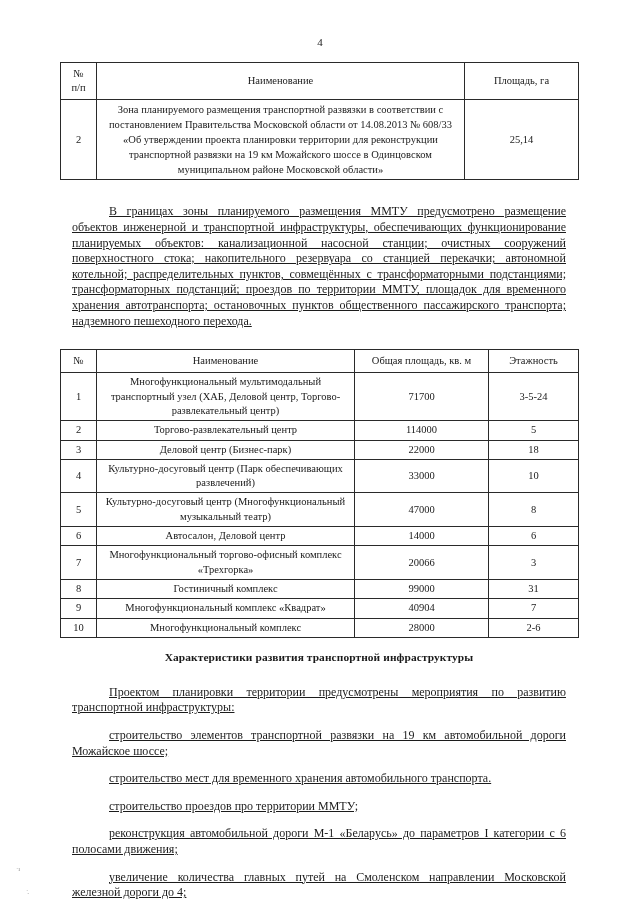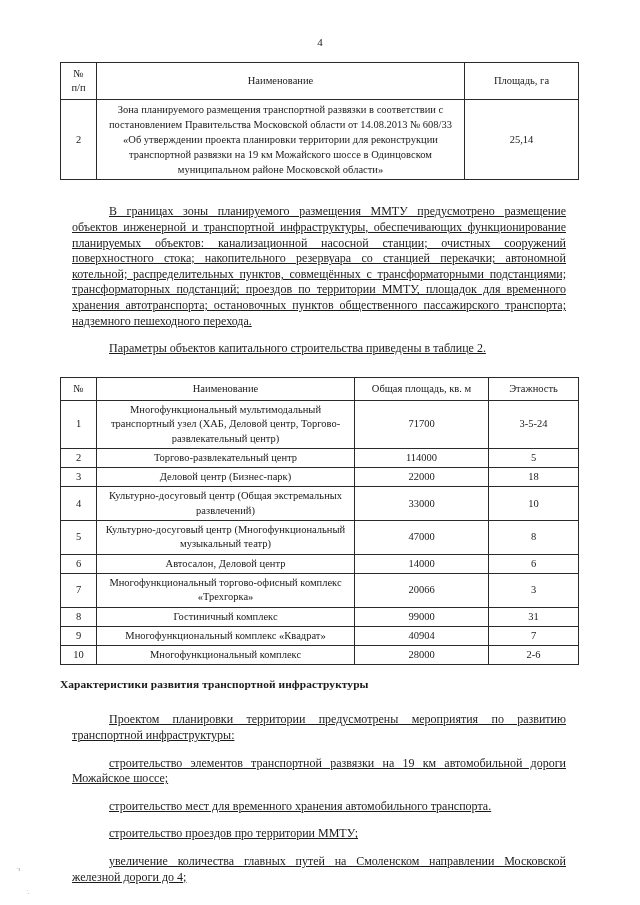--- a/index.html
+++ b/index.html
@@ -107,21 +107,21 @@
 
   .table-caption {
     text-align: right;
     font-size: 11px;
     line-height: 14px;
     margin: 0 0 3px 0;
     padding-right: 2px;
   }
 
   .section-heading {
-    text-align: left;
+    text-align: center;
     font-weight: bold;
     font-size: 11.4px;
     line-height: 15px;
     margin: 0;
     letter-spacing: 0.1px;
   }
 
   
   .artifact {
     position: absolute;
@@ -161,21 +161,20 @@
           <td>2</td>
           <td class="t1-name-cell">Зона планируемого размещения транспортной развязки в соответствии с постановлением Правительства Московской области от 14.08.2013 № 608/33 «Об утверждении проекта планировки территории для реконструкции транспортной развязки на 19 км Можайского шоссе в Одинцовском муниципальном районе Московской области»</td>
           <td>25,14</td>
         </tr>
       </tbody>
     </table>
 
     <div class="block-gap-1"></div>
 
     <p class="para">В границах зоны планируемого размещения ММТУ предусмотрено размещение объектов инженерной и транспортной инфраструктуры, обеспечивающих функционирование планируемых объектов: канализационной насосной станции; очистных сооружений поверхностного стока; накопительного резервуара со станцией перекачки; автономной котельной; распределительных пунктов, совмещённых с трансформаторными подстанциями; трансформаторных подстанций; проездов по территории ММТУ, площадок для временного хранения автотранспорта; остановочных пунктов общественного пассажирского транспорта; надземного пешеходного перехода.</p>
-    <p class="para">Параметры объектов капитального строительства приведены в таблице 2.</p>
 
     <div class="block-gap-2"></div>
 
 
     <table class="doc-table">
       <colgroup>
         <col class="t2-c0">
           <col class="t2-c1">
           <col class="t2-c2">
           <col class="t2-c3">
@@ -202,21 +201,21 @@
             <td>5</td>
           </tr>
           <tr>
             <td>3</td>
             <td class="t2-name-cell">Деловой центр (Бизнес-парк)</td>
             <td>22000</td>
             <td>18</td>
           </tr>
           <tr>
             <td>4</td>
-            <td class="t2-name-cell">Культурно-досуговый центр (Общая экстремальных  развлечений)</td>
+            <td class="t2-name-cell">Культурно-досуговый центр (Парк обеспечивающих  развлечений)</td>
             <td>33000</td>
             <td>10</td>
           </tr>
           <tr>
             <td>5</td>
             <td class="t2-name-cell">Культурно-досуговый центр (Многофункциональный музыкальный театр)</td>
             <td>47000</td>
             <td>8</td>
           </tr>
           <tr>
@@ -256,20 +255,21 @@
 
     <p class="section-heading">Характеристики развития транспортной инфраструктуры</p>
 
     <div class="block-gap-2"></div>
 
     <p class="para">Проектом планировки территории предусмотрены мероприятия по развитию транспортной инфраструктуры:</p>
     <p class="para list-item">строительство элементов транспортной развязки на 19 км автомобильной дороги Можайское шоссе;</p>
     <p class="para list-item">строительство мест для временного хранения автомобильного транспорта.</p>
     <p class="para list-item">строительство проездов про территории ММТУ;</p>
 
+    <p class="para list-item">реконструкция автомобильной дороги М-1 «Беларусь» до параметров I категории с 6 полосами движения;</p>
     <p class="para list-item">увеличение количества главных путей на Смоленском направлении Московской железной дороги до 4;</p>
 
   </div>
 
   <div class="artifact" style="left:16px; top:866px;">·ı</div>
   <div class="artifact" style="left:26px; top:888px;">·̖</div>
 
 </div>
 
 </body></html>

